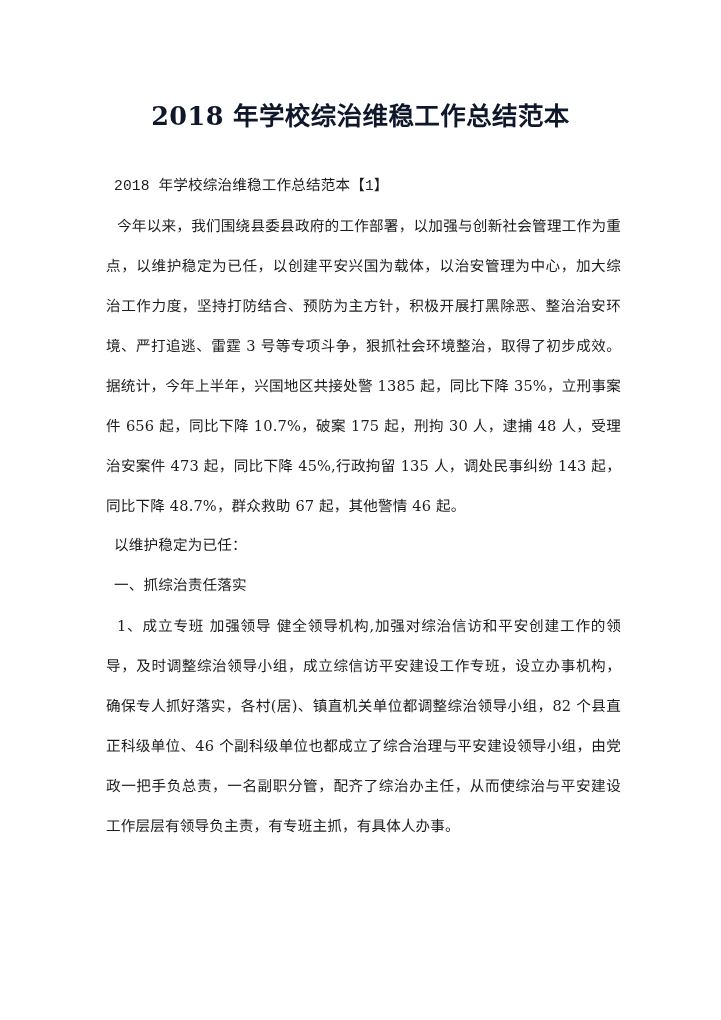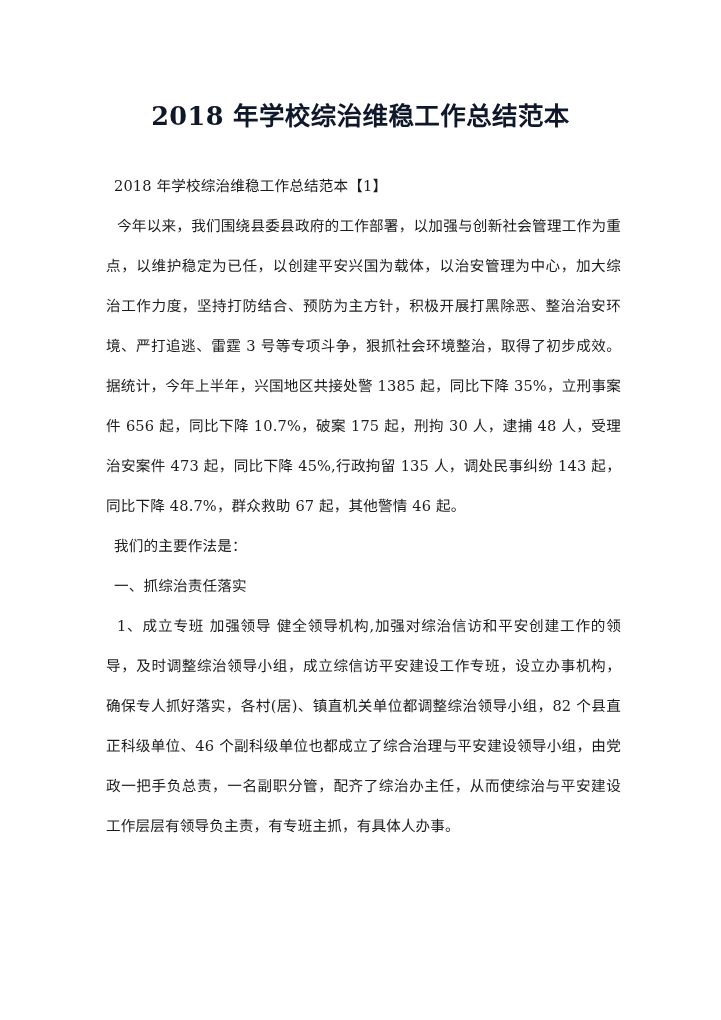--- a/index.html
+++ b/index.html
@@ -56,40 +56,41 @@
   }
 
   
   .para.short {
     text-align: left;
   }
 
   
   .para.indent {
     text-indent: 8px;
+    font-family: Liberation Mono, monospace;
   }
 
   .para.indent2 {
     text-indent: 11px;
   }
 </style>
 </head>
 <body>
 
 <div class="page">
 
   <h1 class="doc-title">2018 年学校综治维稳工作总结范本</h1>
 
   <div class="body-block">
 
     <p class="para short indent">2018 年学校综治维稳工作总结范本【1】</p>
 
     <p class="para indent2">今年以来，我们围绕县委县政府的工作部署，以加强与创新社会管理工作为重点，以维护稳定为已任，以创建平安兴国为载体，以治安管理为中心，加大综治工作力度，坚持打防结合、预防为主方针，积极开展打黑除恶、整治治安环境、严打追逃、雷霆 3 号等专项斗争，狠抓社会环境整治，取得了初步成效。据统计，今年上半年，兴国地区共接处警 1385 起，同比下降 35%，立刑事案件 656 起，同比下降 10.7%，破案 175 起，刑拘 30 人，逮捕 48 人，受理治安案件 473 起，同比下降 45%,行政拘留 135 人，调处民事纠纷 143 起，同比下降 48.7%，群众救助 67 起，其他警情 46 起。</p>
 
-    <p class="para short indent">我们的主要作法是：</p>
+    <p class="para short indent">以维护稳定为已任：</p>
 
     <p class="para short indent">一、抓综治责任落实</p>
 
     <p class="para indent2">1、成立专班 加强领导 健全领导机构,加强对综治信访和平安创建工作的领导，及时调整综治领导小组，成立综信访平安建设工作专班，设立办事机构，确保专人抓好落实，各村(居)、镇直机关单位都调整综治领导小组，82 个县直正科级单位、46 个副科级单位也都成立了综合治理与平安建设领导小组，由党政一把手负总责，一名副职分管，配齐了综治办主任，从而使综治与平安建设工作层层有领导负主责，有专班主抓，有具体人办事。</p>
 
 
   </div>
 
 </div>
 

